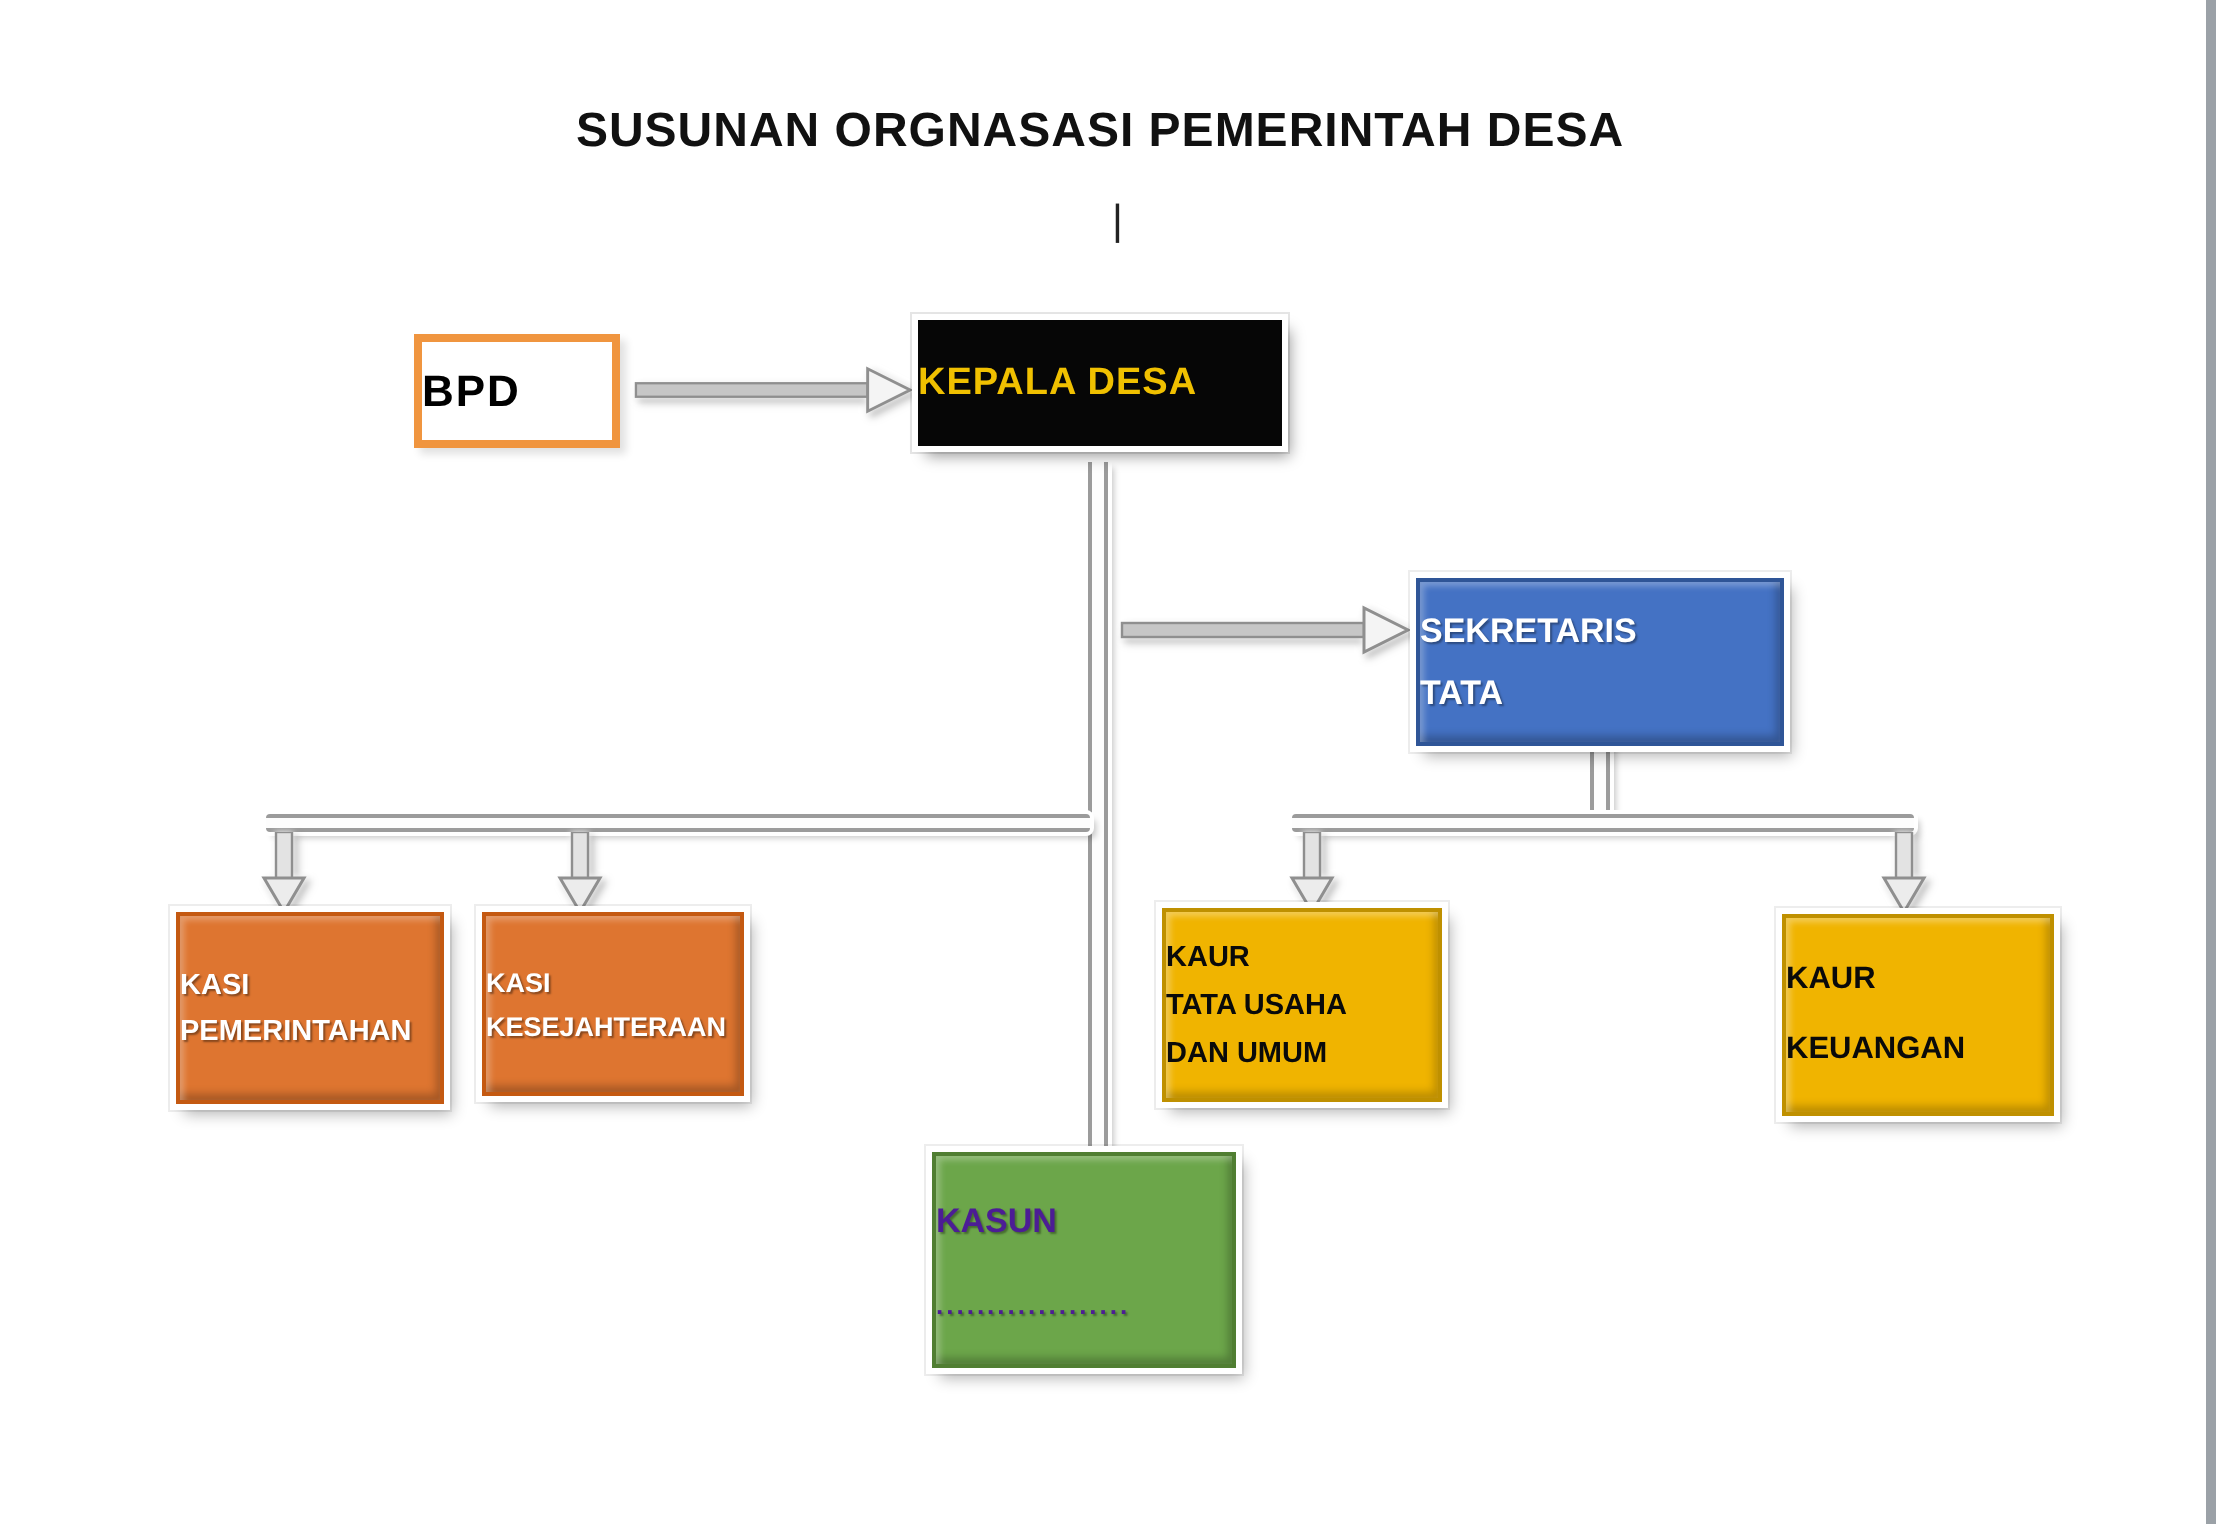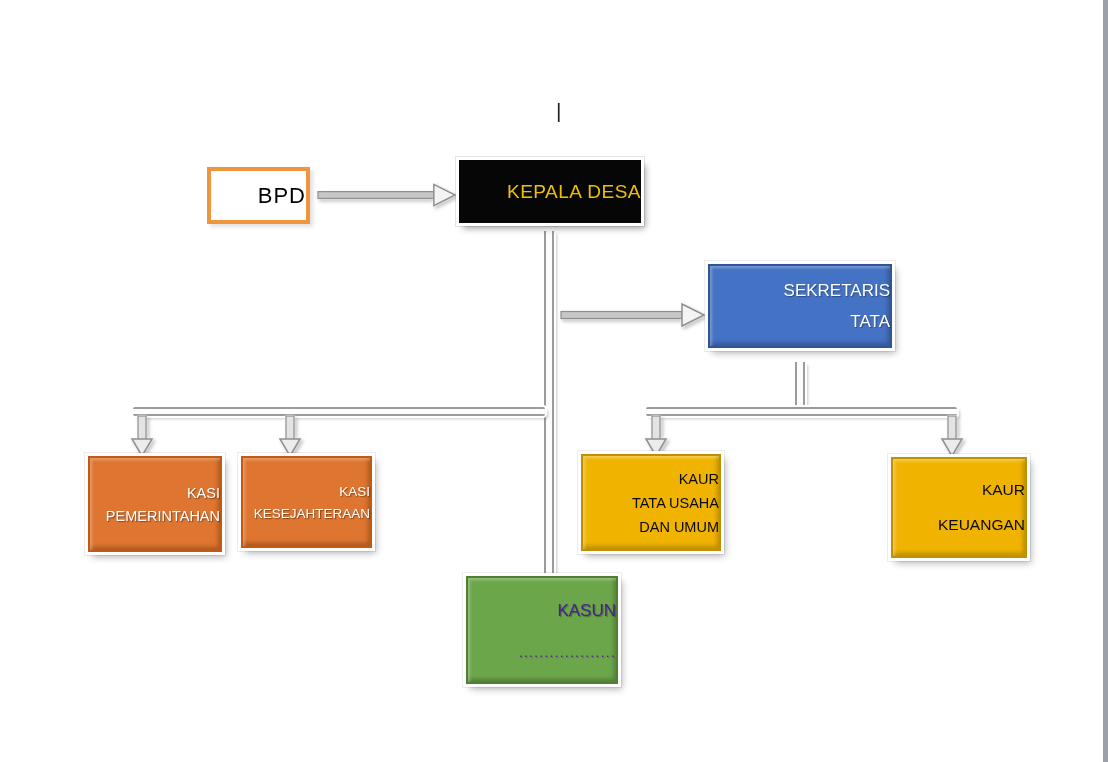--- a/index.html
+++ b/index.html
@@ -14,22 +14,22 @@
     letter-spacing: 0.5px;
   }
   .caret {
     position: absolute; left: 556px; top: 99px;
     font-size: 21px; color: #222; font-weight: normal;
   }
 
   
   .node {
     position: absolute; display: flex; flex-direction: column;
-    align-items: flex-end; justify-content: center; text-align: center;
-    font-weight: normal;
+    align-items: flex-start; justify-content: center; text-align: center;
+    font-weight: bold;
     box-shadow: 0 0 0 3px #ffffff, 0 0 0 4px rgba(0,0,0,0.07),
                 4px 5px 7px rgba(0,0,0,0.30);
   }
   .node .lbl { display: block; }
 
   .n-bpd {
     left: 207px; top: 167px; width: 103px; height: 57px;
     background: #ffffff; border: 4px solid var(--bpd-border, #F0953F);
     color: #000; font-size: 22px; letter-spacing: 1px;
     box-shadow: 3px 3px 4px rgba(0,0,0,0.12);
@@ -37,21 +37,21 @@
 
   .n-kepala {
     left: 459px; top: 160px; width: 182px; height: 63px;
     background: var(--black, #060606);
     color: var(--kepala-text, #F0C000); font-size: 19px; letter-spacing: 0.5px;
     box-shadow: 0 0 0 3px #ffffff, 0 0 0 4px rgba(0,0,0,0.10),
                 4px 5px 7px rgba(0,0,0,0.40);
   }
 
   .n-sek {
-    left: 708px; top: 264px; width: 184px; height: 84px;
+    left: 708px; top: 289px; width: 184px; height: 84px;
     background: var(--blue, #4472C4); border: 2px solid var(--blue-border, #2F5597);
     color: #ffffff; font-size: 17px; gap: 11px;
     text-shadow: 1px 1px 1px rgba(0,0,0,0.35);
     box-shadow: 0 0 0 3px #ffffff, 0 0 0 4px rgba(0,0,0,0.07),
                 4px 5px 7px rgba(0,0,0,0.30),
                 inset 2px 2px 3px rgba(255,255,255,0.30),
                 inset -2px -3px 4px rgba(0,0,0,0.25);
   }
 
   .orange-box {
@@ -120,20 +120,21 @@
   .page-edge {
     position: absolute; left: 1103px; top: 0; width: 5px; height: 762px;
     background: var(--edge, #9ba1a7);
   }
 </style>
 </head>
 <body>
 
 <div class="canvas">
 
+  <div class="title">SUSUNAN ORGNASASI PEMERINTAH DESA</div>
   <div class="caret">|</div>
 
   <div class="pipe-v" id="pipe-center"></div>
   <div class="pipe-v" id="pipe-sek"></div>
   <div class="pipe-h" id="pipe-left"></div>
   <div class="pipe-h" id="pipe-right"></div>
 
   <svg class="arrow" id="arrow-bpd" viewBox="0 0 145 28">
     <rect x="1" y="10.5" width="120" height="7" fill="#c6c6c6" stroke="#8f8f8f" stroke-width="1.2"></rect>
     <polygon points="121,3 121,25 143,14" fill="#f4f4f4" stroke="#8f8f8f" stroke-width="1.5"></polygon>

